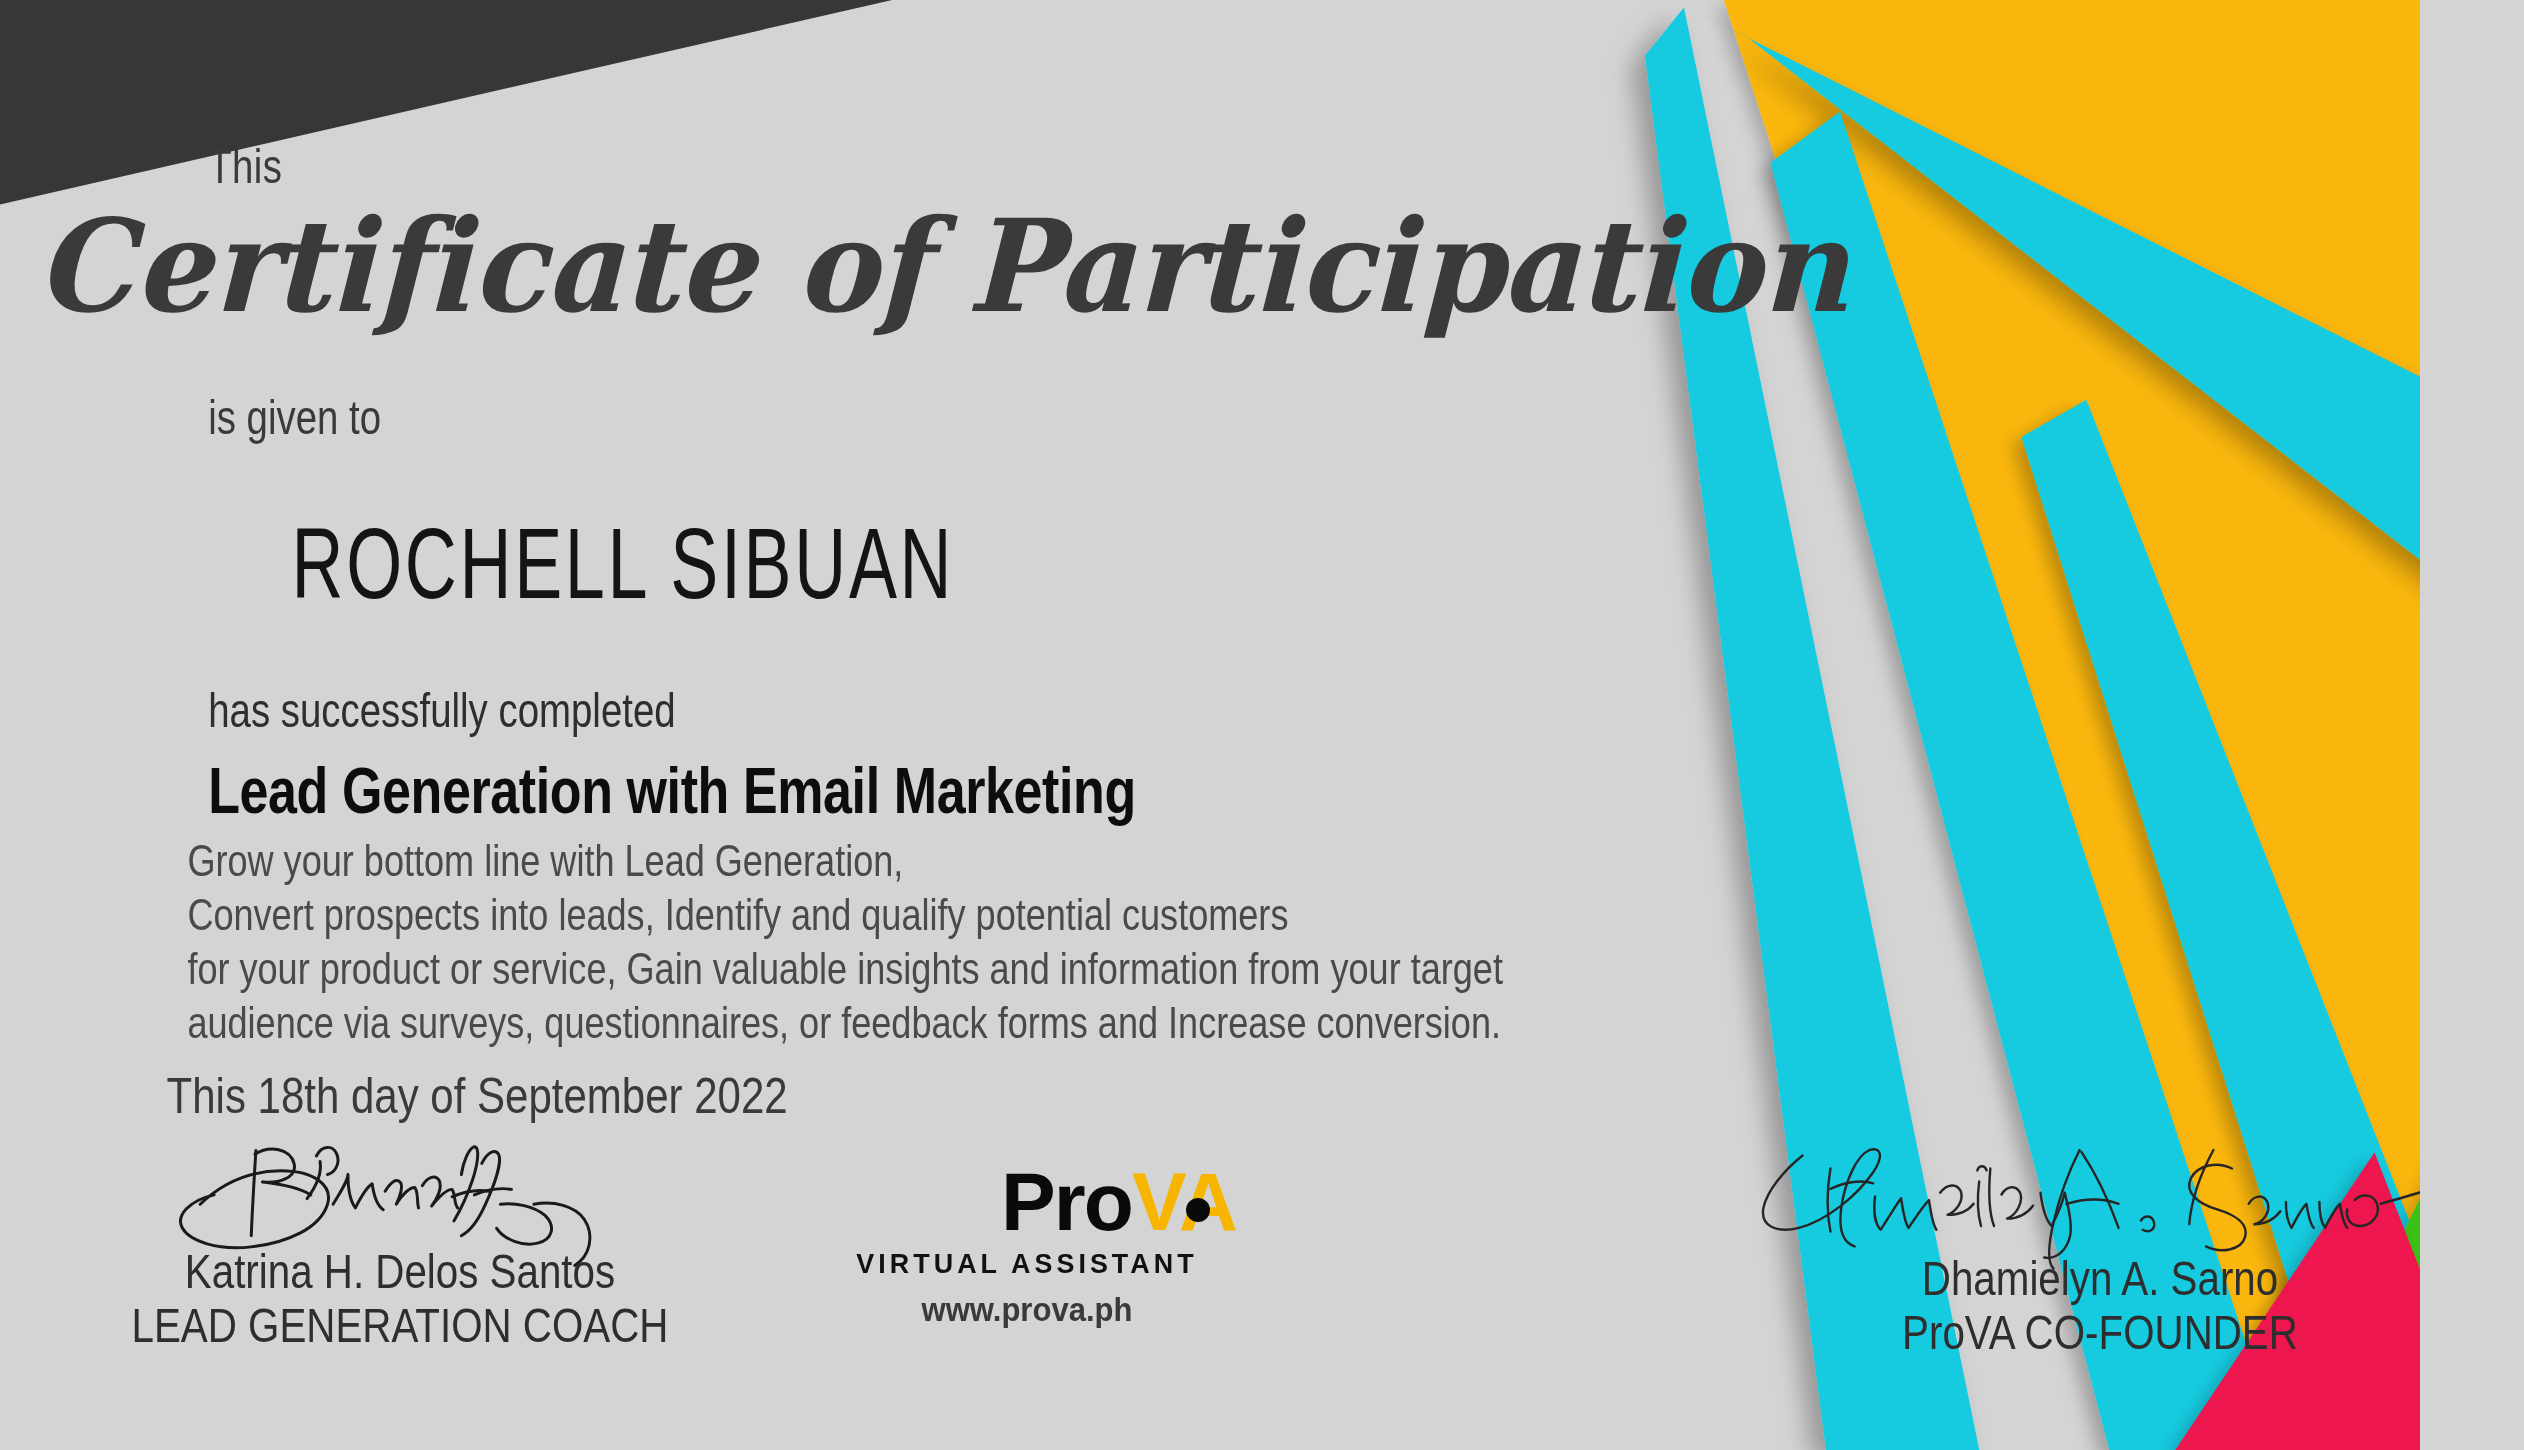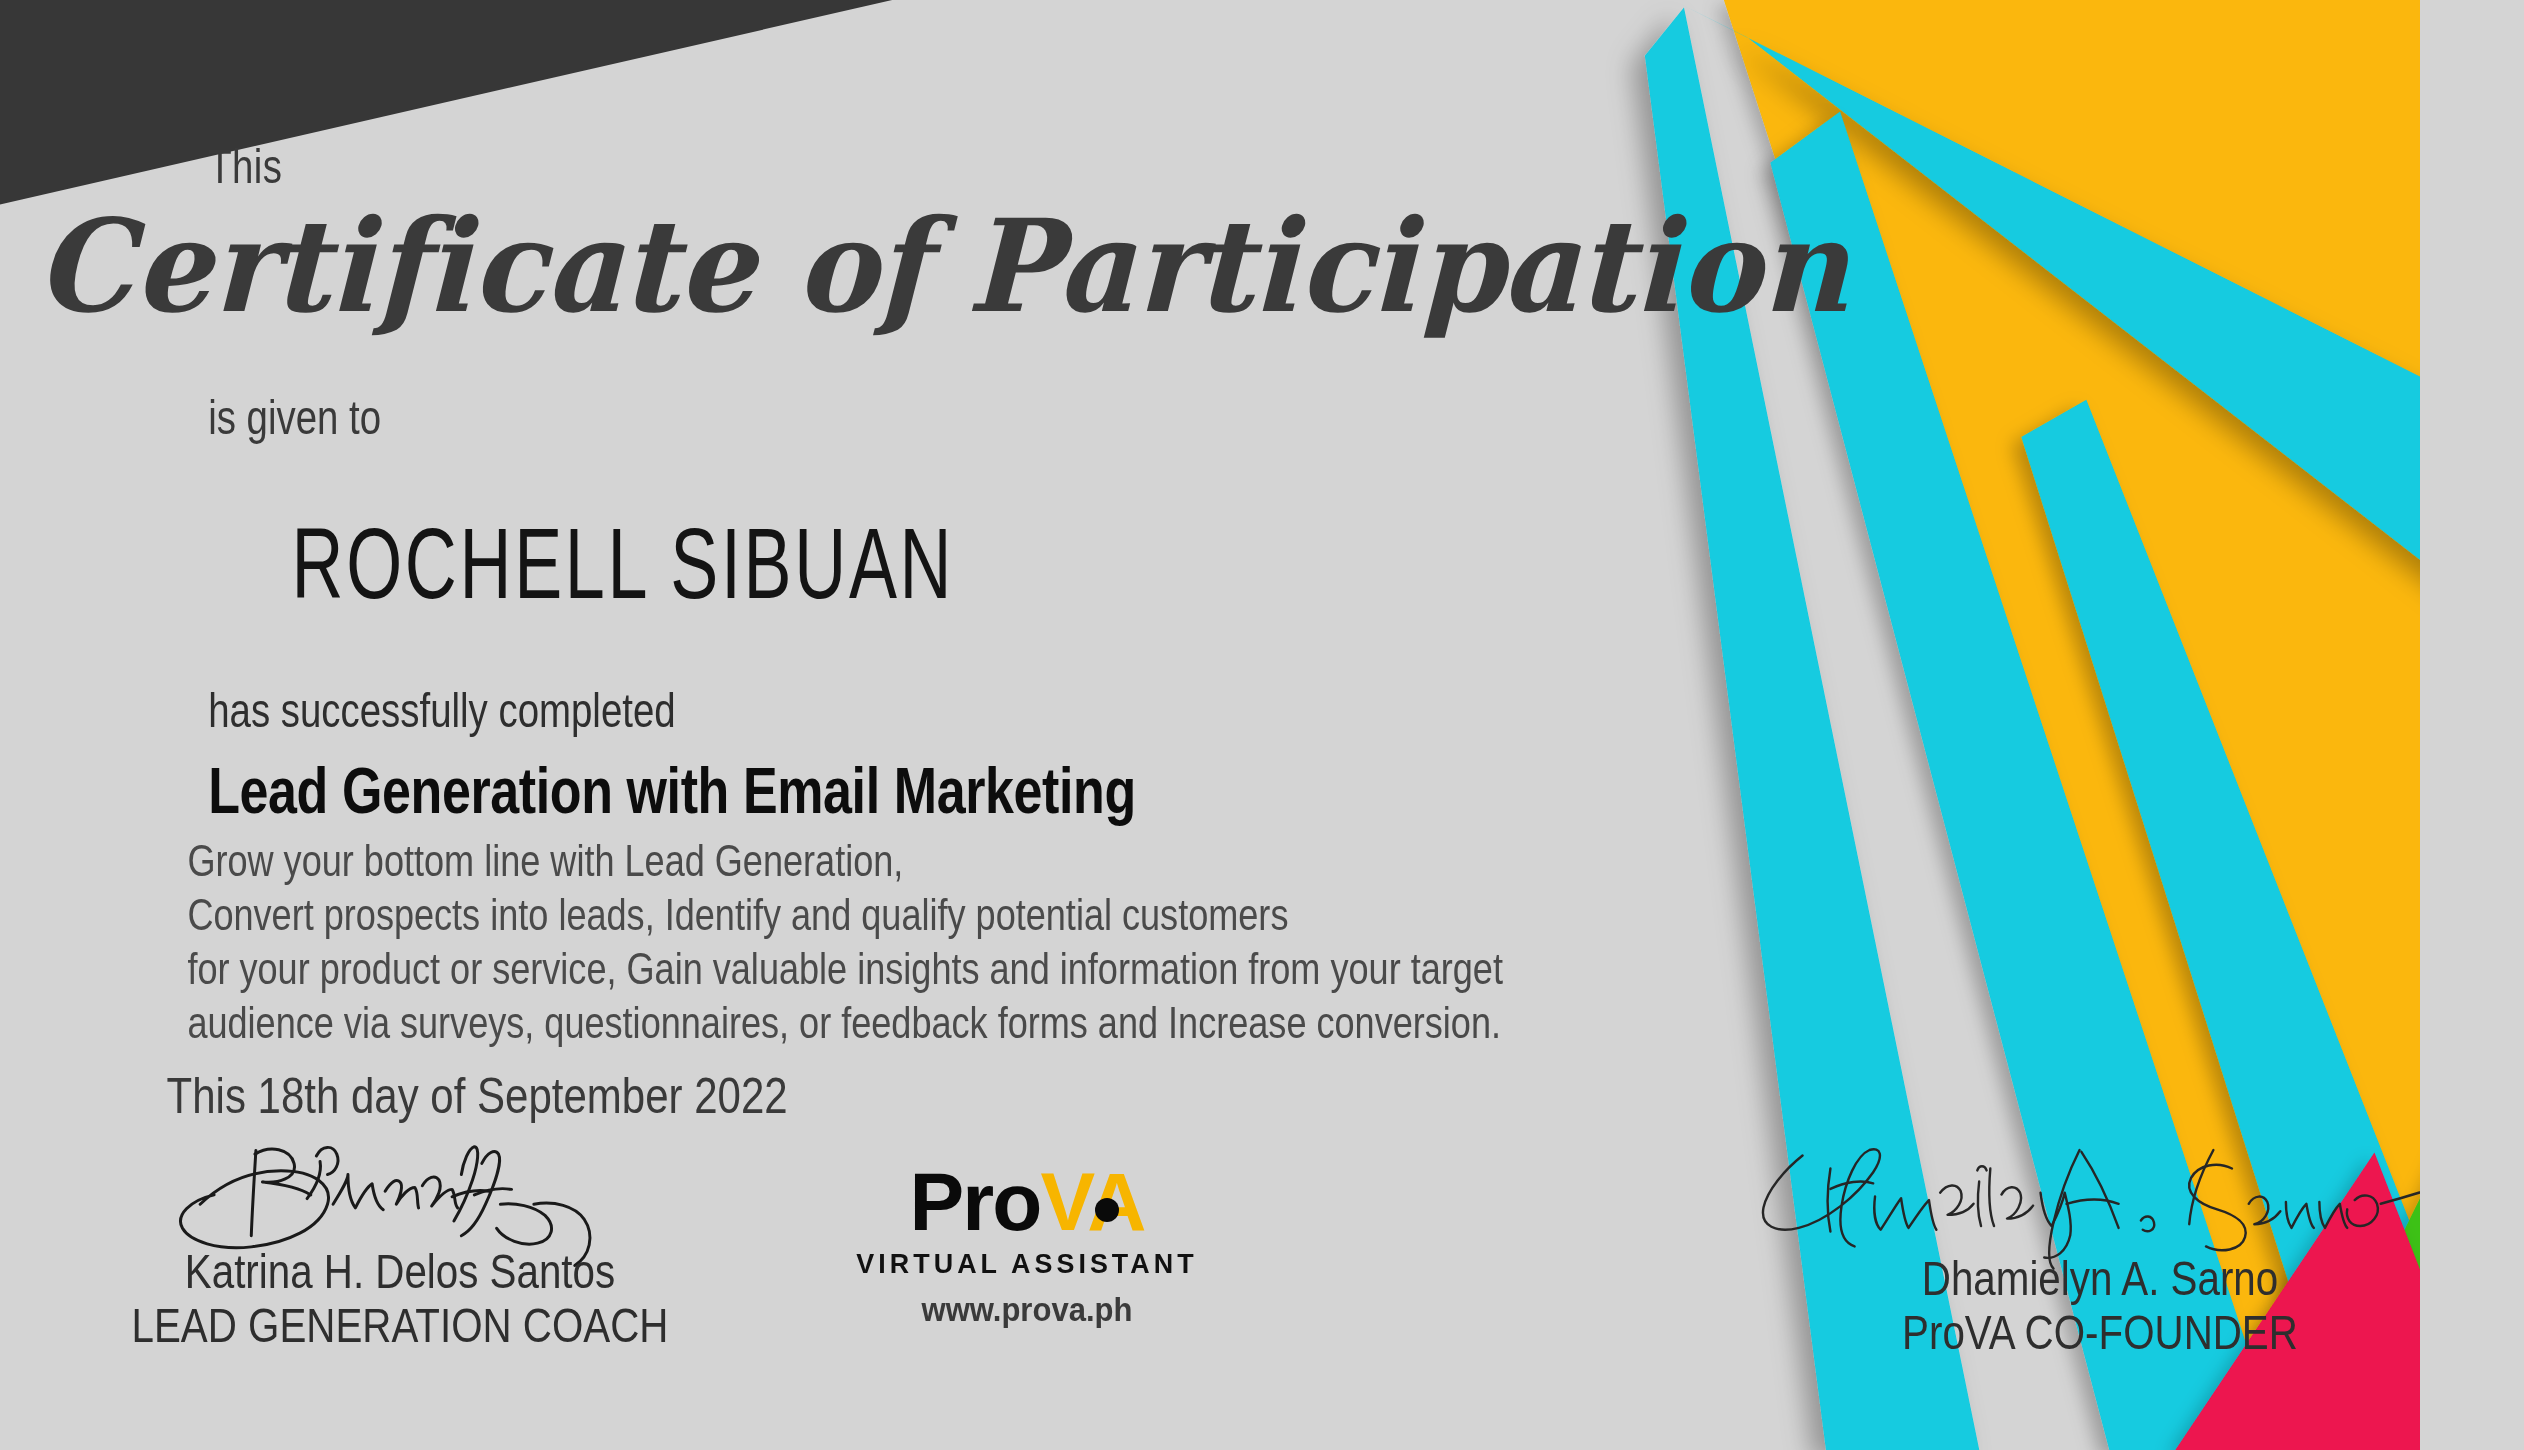--- a/index.html
+++ b/index.html
@@ -115,21 +115,21 @@
   .logo-block {
     position:absolute;
     left:818px; top:1157px;
     width:418px;
     text-align:center;
   }
   .logo-word {
     font-size:82px; font-weight:700; line-height:89px;
     letter-spacing:-1.9px;
     color:#0a0a0a;
-    display:flex; align-items:baseline; justify-content:center;
+    display:flex; align-items:baseline; justify-content:flex-end;
   }
   .logo-pro { color:#0a0a0a; }
   .logo-va  { color:#f7b500; position:relative; display:inline-block; }
   .logo-dot {
     position:absolute;
     width:24px; height:24px; border-radius:50%;
     background:#0a0a0a;
     left:52%; top:41px;
   }
   .logo-tagline {

